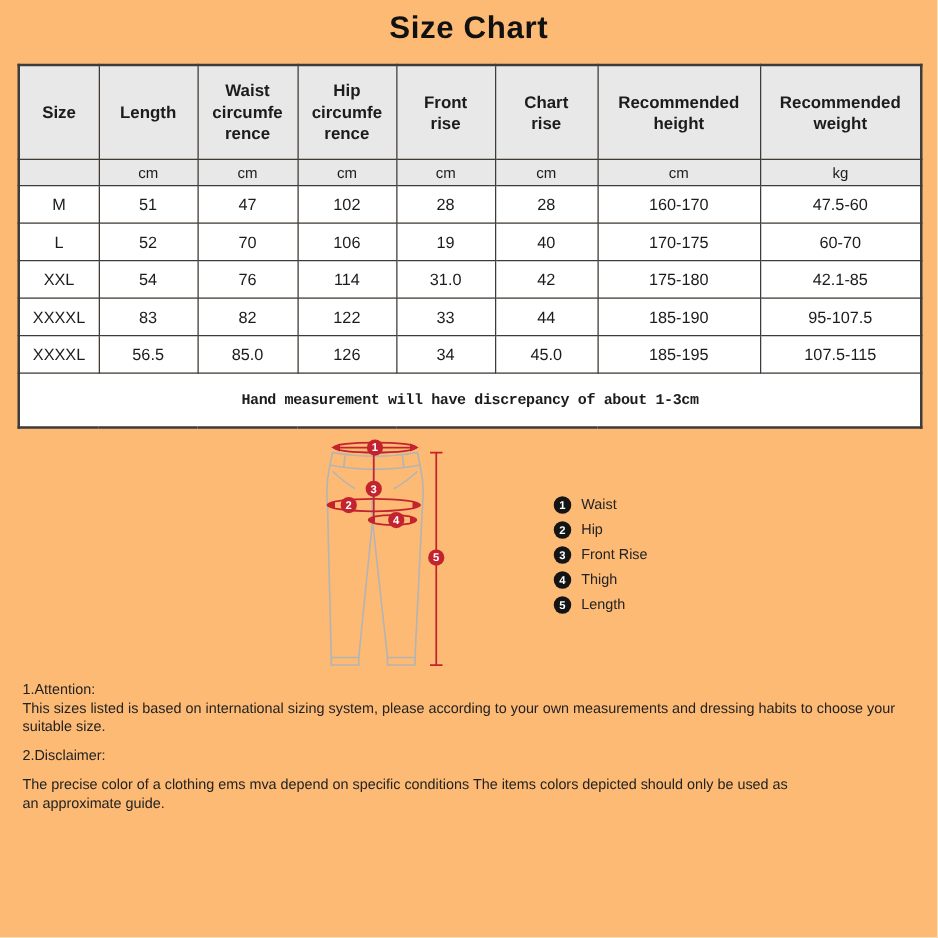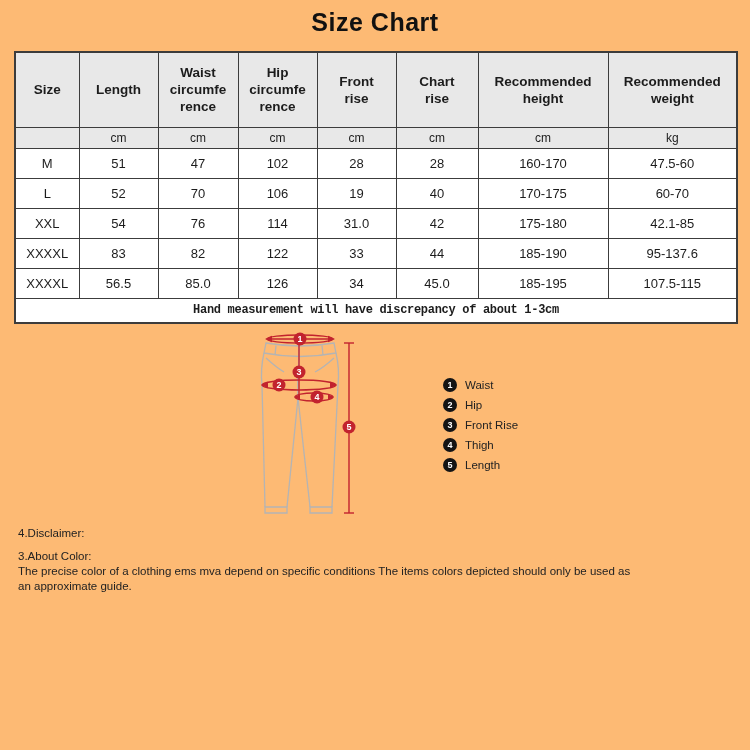--- a/index.html
+++ b/index.html
@@ -11,21 +11,21 @@
 
   
   table.size-chart { border-collapse:collapse; margin:14px 0 0 14px; width:722px; table-layout:fixed;
                      border:2px solid #3c3c3c; }
   table.size-chart th, table.size-chart td { border:1px solid #3c3c3c; text-align:center; vertical-align:middle; }
   table.size-chart th { background:#e8e8e8; font-size:13.5px; font-weight:bold; height:75px;
                         white-space:pre-line; line-height:17px; padding:2px 1px; }
   table.size-chart td { background:#ffffff; font-size:13px; }
   table.size-chart tr.units td { background:#e8e8e8; height:21px; font-size:12px; }
   table.size-chart tr.data td { height:30px; }
-  table.size-chart td.note-cell { height:25px; font-family:"Liberation Mono", "DejaVu Sans Mono", monospace;
+  table.size-chart td.note-cell { height:44px; font-family:"Liberation Mono", "DejaVu Sans Mono", monospace;
                                   font-weight:bold; font-size:12px; letter-spacing:-0.3px; }
 
   
   .diagram { position:relative; width:750px; height:192px; margin-top:4px; }
   .diagram svg { position:absolute; left:0; top:0; }
 
   .legend { position:absolute; left:443px; top:47px; }
   .legend-row { display:flex; align-items:center; height:20px; }
   .legend-badge { display:inline-flex; align-items:center; justify-content:center; width:14px; height:14px;
                   border-radius:50%; background:#141414; color:#ffffff; font-size:9px; font-weight:bold; flex:0 0 14px; }
@@ -115,21 +115,21 @@
         <td>42.1-85</td>
       </tr>
       <tr class="data">
         <td>XXXXL</td>
         <td>83</td>
         <td>82</td>
         <td>122</td>
         <td>33</td>
         <td>44</td>
         <td>185-190</td>
-        <td>95-137.6</td>
+        <td>95-107.5</td>
       </tr>
       <tr class="data">
         <td>XXXXL</td>
         <td>56.5</td>
         <td>85.0</td>
         <td>126</td>
         <td>34</td>
         <td>45.0</td>
         <td>185-195</td>
         <td>107.5-115</td>
@@ -220,23 +220,26 @@
       </div>
       <div class="legend-row">
         <span class="legend-badge">5</span>
         <span class="legend-label">Length</span>
       </div>
     </div>
   </div>
 
   <div class="notes">
     <div class="note">
-      <div class="note-heading">4.Disclaimer:</div>
+      <div class="note-heading">1.Attention:</div>
+      <div class="note-body">This sizes listed is based on international sizing system, please according to your own measurements and dressing habits to choose your suitable size.</div>
     </div>
     <div class="note">
-      <div class="note-heading">3.About Color:</div>
+      <div class="note-heading">2.Disclaimer:</div>
+    </div>
+    <div class="note">
       <div class="note-body">The precise color of a clothing ems mva depend on specific conditions The items colors depicted should only be used as
 an approximate guide.</div>
     </div>
 
   </div>
 
 </div>
 
 </body></html>

